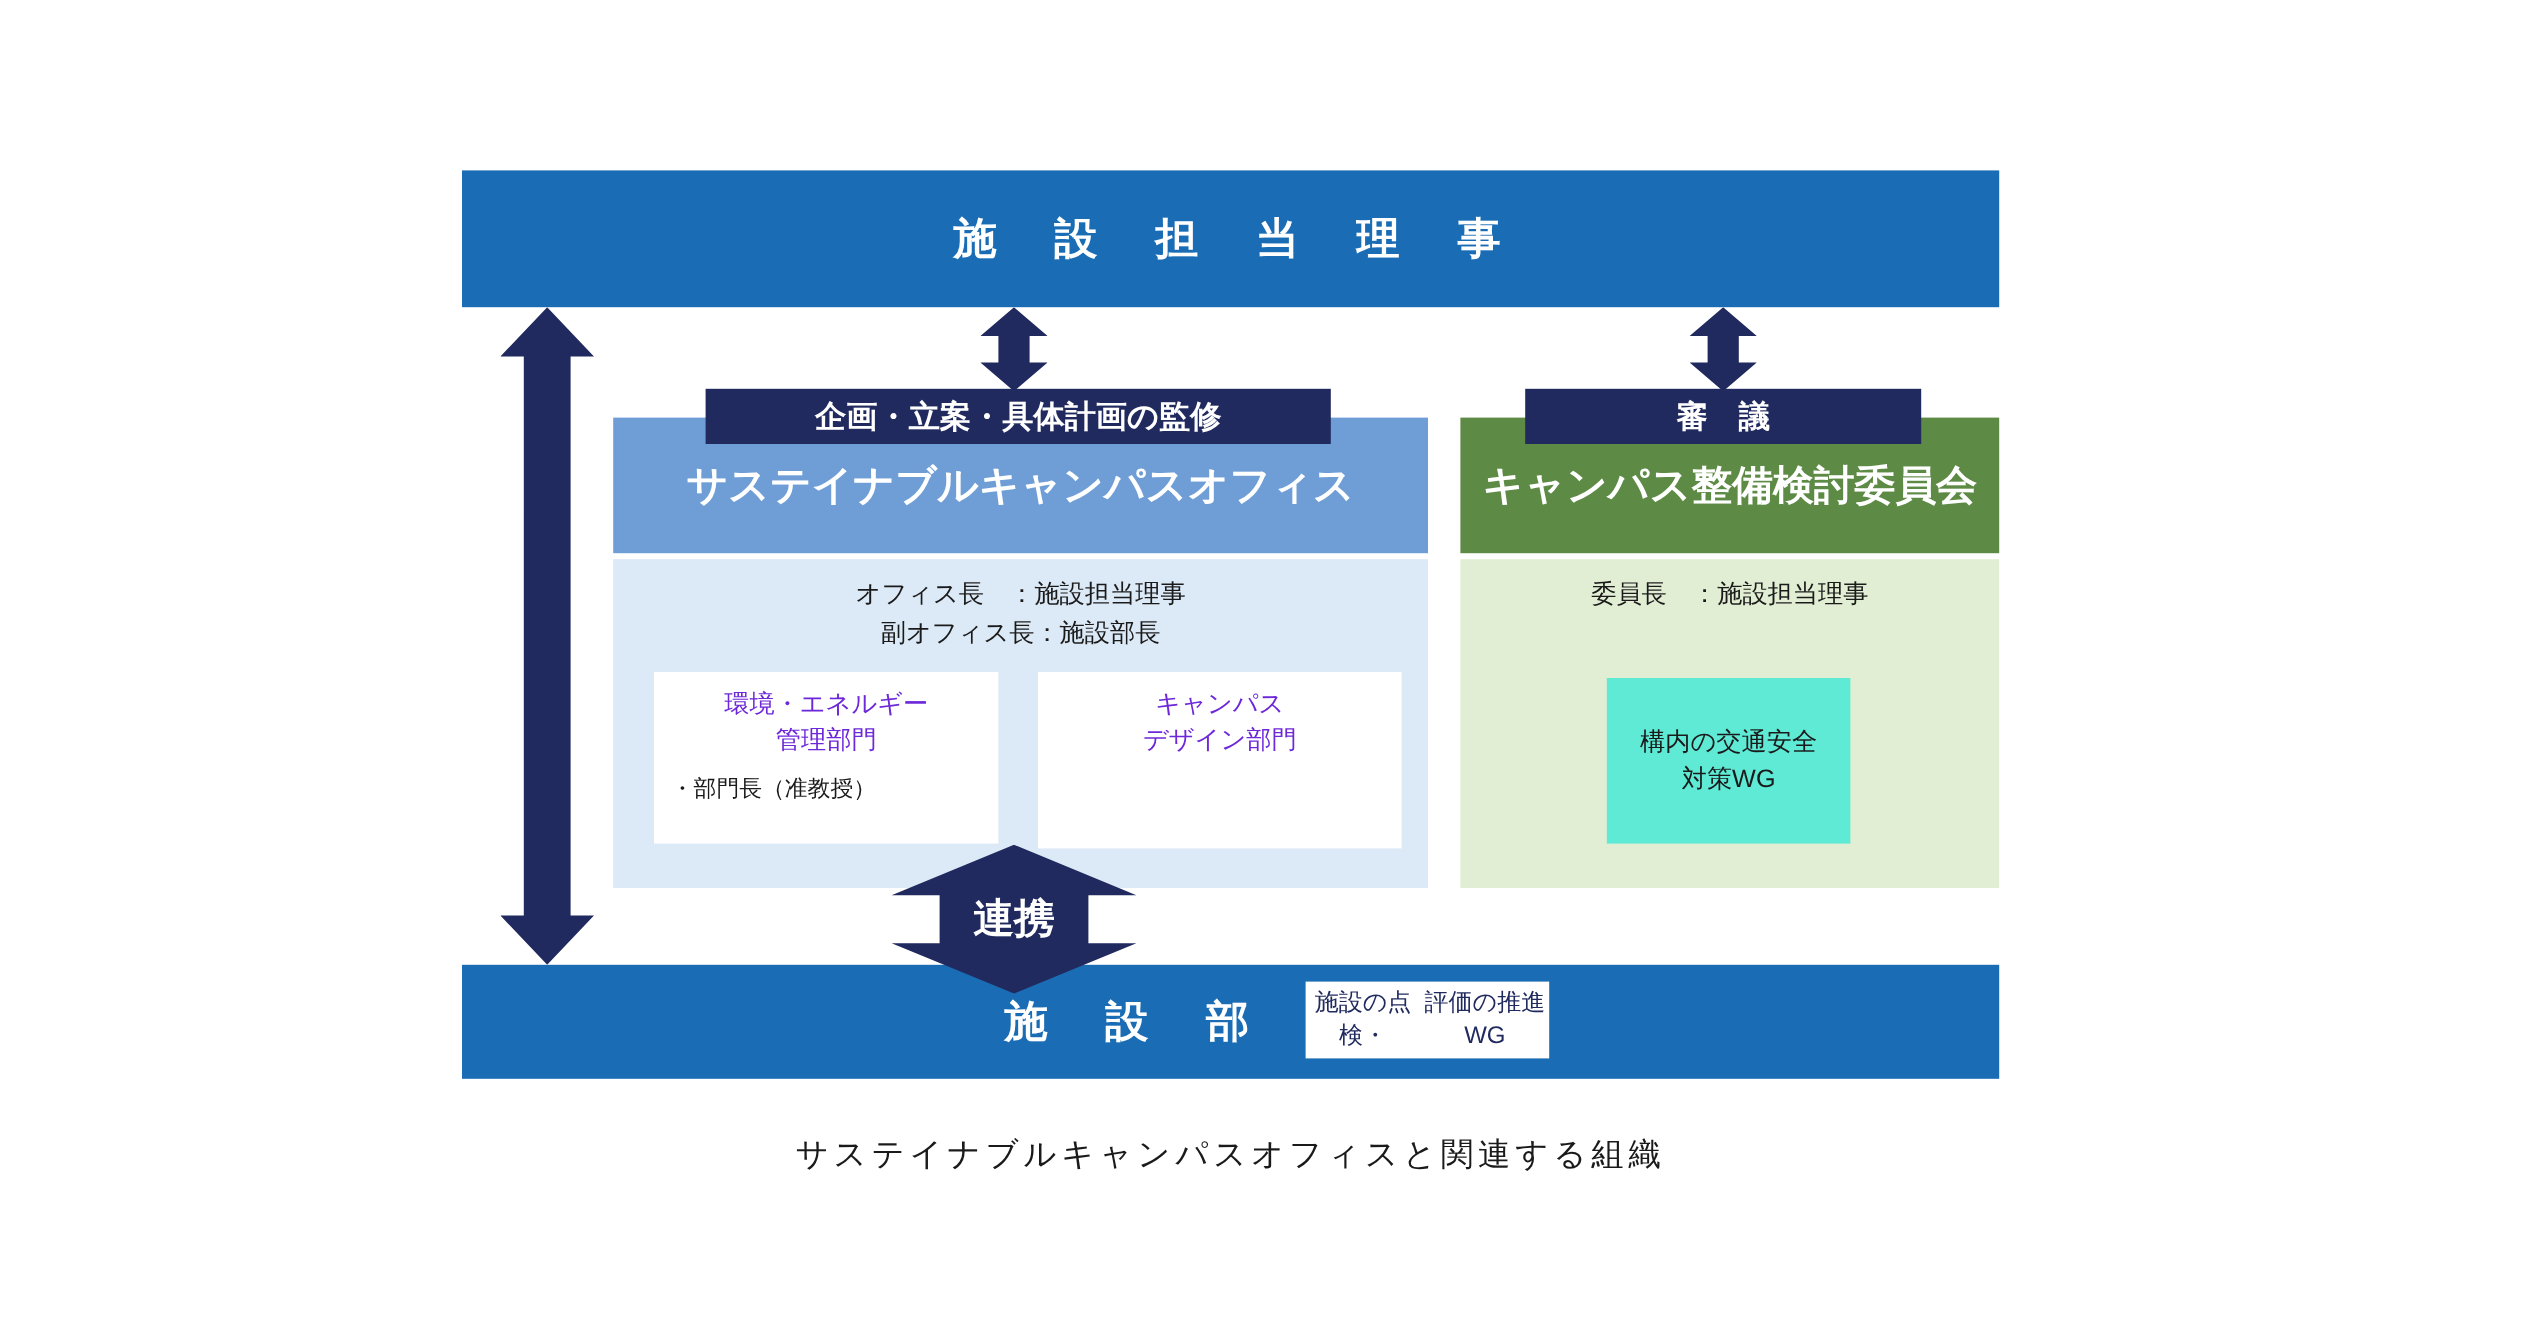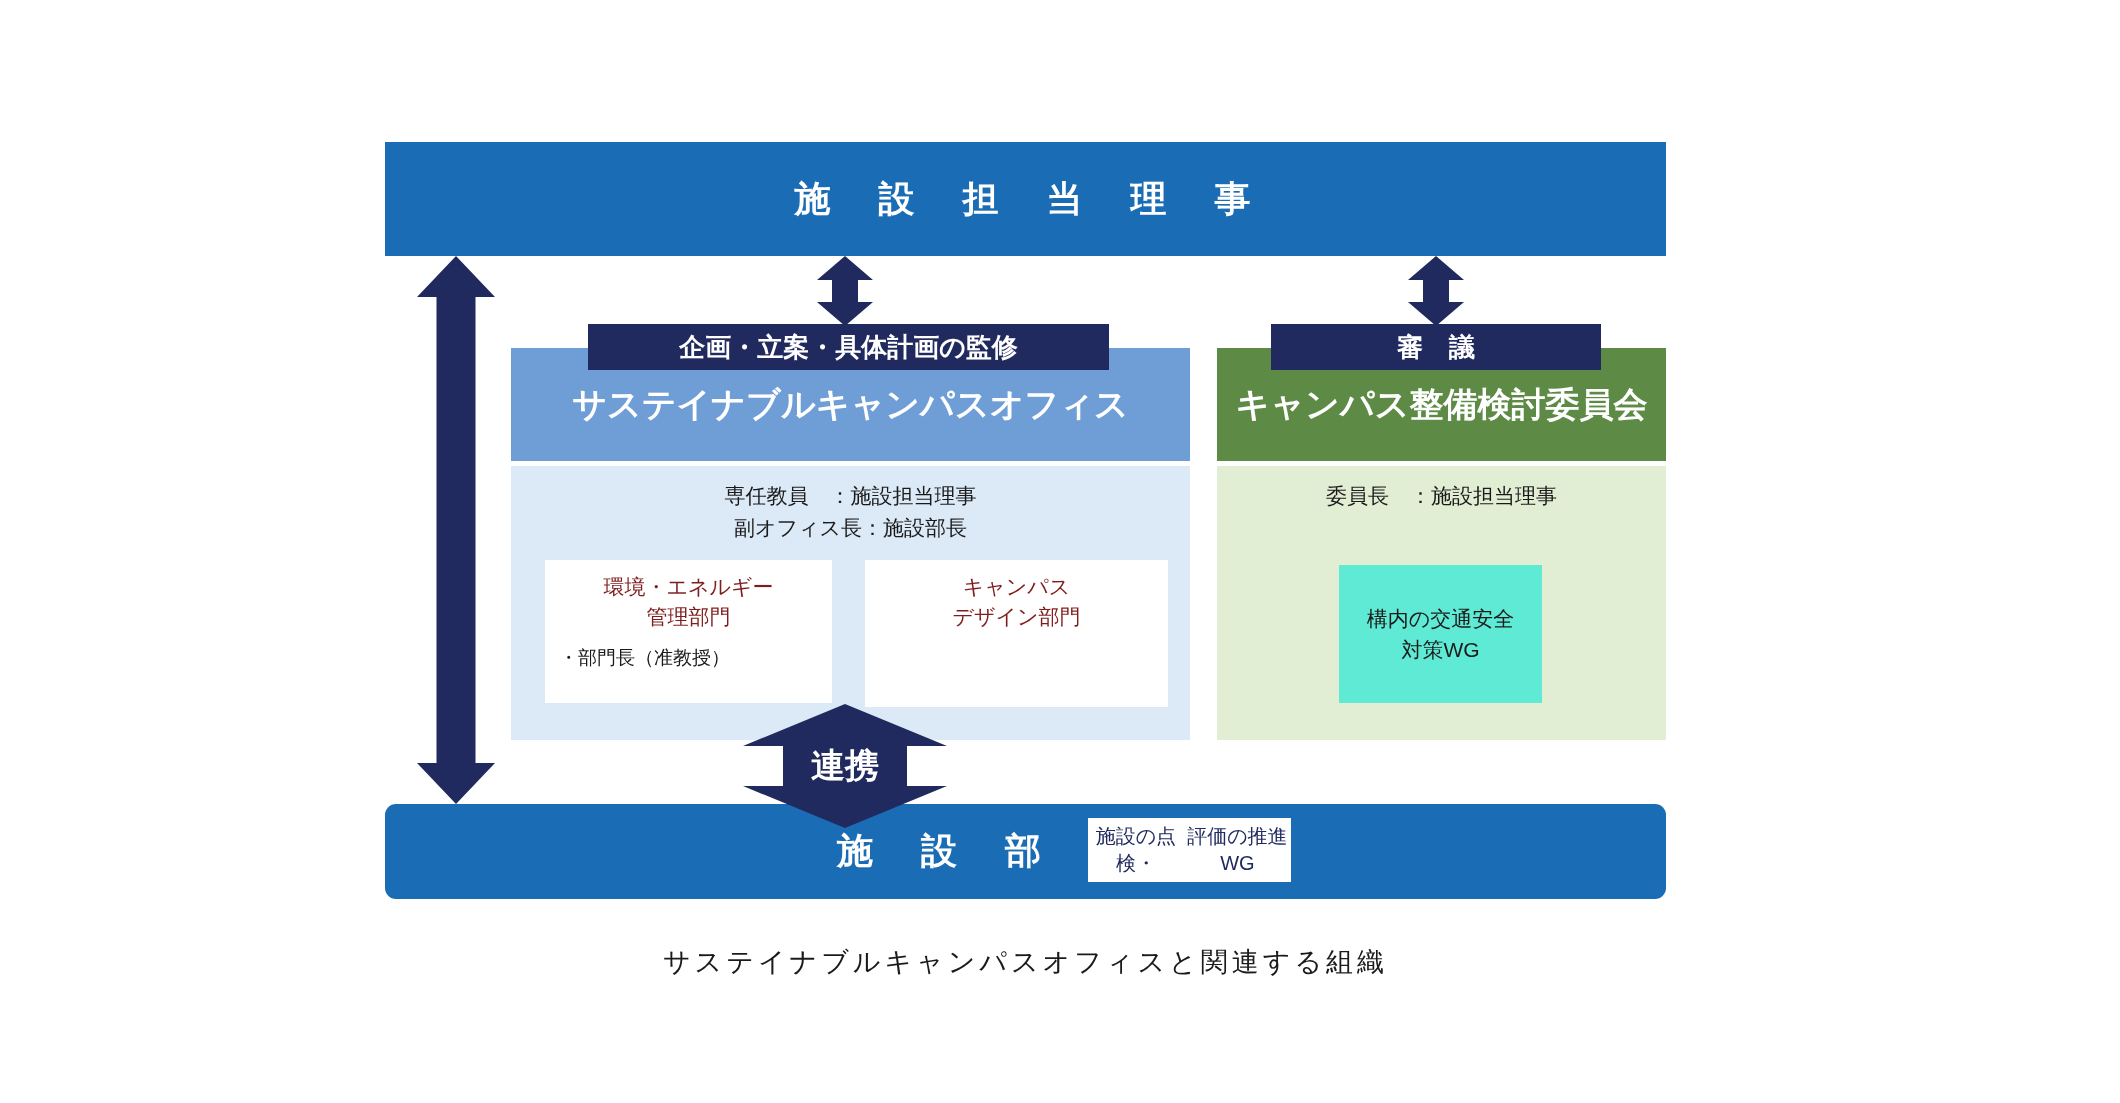--- a/index.html
+++ b/index.html
@@ -7,21 +7,21 @@
   html,body { background:#ffffff; }
   body { font-family:"Liberation Sans","DejaVu Sans",sans-serif; color:#222; }
   .stage { position:relative; width:2120px; height:1103px; background:#ffffff; overflow:hidden; }
   .abs { position:absolute; }
 
   
   .bar { background:#1a6cb5; color:#ffffff; font-weight:bold; }
   .top-bar { left:385px; top:142px; width:1281px; height:114px;
              display:flex; align-items:center; justify-content:center;
              font-size:36px; letter-spacing:6px; z-index:1; }
-  .bottom-bar { left:385px; top:804px; width:1281px; height:95px; z-index:1;border-radius:11px; }
+  .bottom-bar { left:385px; top:804px; width:1281px; height:95px; z-index:1; }
   .bottom-label { position:absolute; left:0; top:0; width:1114px; height:100%;
                   display:flex; align-items:center; justify-content:center;
                   font-size:36px; letter-spacing:6px; }
 
   
   .label-navy { background:#202a5e; color:#ffffff; font-weight:bold;
                 display:flex; align-items:center; justify-content:center; z-index:5; }
   .sup-label { left:588px; top:324px; width:521px; height:46px; font-size:26px; }
   .del-label { left:1271px; top:324px; width:330px; height:46px; font-size:26px; }
 
@@ -35,21 +35,21 @@
   .committee-box { left:1217px; top:348px; width:449px; height:113px; background:#5d8a44;
                    color:#ffffff; font-weight:bold; font-size:34px;
                    display:flex; align-items:center; justify-content:center; z-index:2; }
   .panel-green { left:1217px; top:466px; width:449px; height:274px; background:#e1eed4; z-index:2; }
 
   .head-lines { padding-top:14px; text-align:center; font-size:21px; line-height:32px; color:#1a1a1a; }
 
   .dept { background:#ffffff; }
   .dept1 { left:34px; top:94px; width:287px; height:143px; }
   .dept2 { left:354px; top:94px; width:303px; height:147px; }
-  .dept-title { padding-top:12px; text-align:center; font-size:21px; line-height:30px; color:#7f1d1d; }
+  .dept-title { padding-top:12px; text-align:center; font-size:21px; line-height:30px; color:#6d28d9; }
   .dept-members { padding:12px 12px 0 14px; text-align:left; font-size:19px; line-height:28px; color:#1a1a1a; }
 
   .wg-box { left:122px; top:99px; width:203px; height:138px; background:#5eead4;
             display:flex; flex-direction:column; align-items:center; justify-content:center;
             text-align:center; font-size:21px; line-height:31px; color:#1a1a1a; }
 
   
   .arrow { fill:#202a5e; z-index:4; }
   .arrow-left { left:417px; top:256px; }
   .arrow-sup  { left:817px; top:256px; }
@@ -91,21 +91,21 @@
 
   <div class="office-box abs">
     <span>サステイナブルキャンパスオフィス</span>
   </div>
   <div class="label-navy sup-label abs">
     <span>企画・立案・具体計画の監修</span>
   </div>
 
   <div class="panel-blue abs">
     <div class="head-lines">
-      <div>専任教員　：施設担当理事</div>
+      <div>オフィス長　：施設担当理事</div>
       <div>副オフィス長：施設部長</div>
     </div>
 
     <div class="dept dept1 abs">
       <div class="dept-title">
         <div>環境・エネルギー</div>
         <div>管理部門</div>
       </div>
       <div class="dept-members">
         <div>・部門長（准教授）</div>

